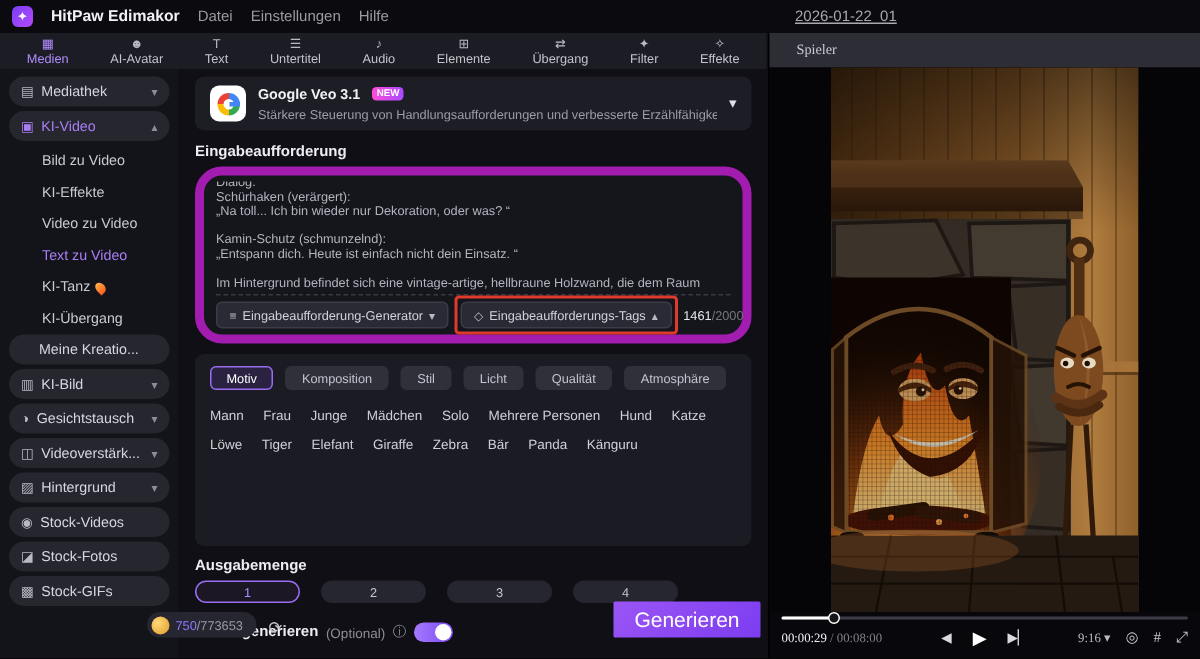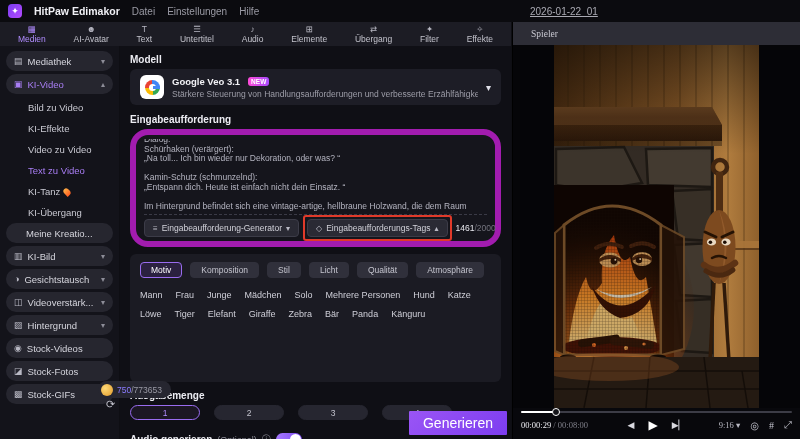--- a/index.html
+++ b/index.html
@@ -44,21 +44,21 @@
   .dim { color:#8d8d98; font-weight:normal; }
 
   .model-card { background:#1d1d26; border-radius:6px; height:36px; display:flex; align-items:center;
                 gap:8px; padding:0 10px; cursor:pointer; }
   .g-badge { width:24px; height:24px; background:#fff; border-radius:6px; display:flex; align-items:center; justify-content:center; flex:0 0 auto; }
   .g-logo { position:relative; width:15px; height:15px; border-radius:50%;
             background:conic-gradient(#4285f4 0 25%, #34a853 25% 50%, #fbbc05 50% 75%, #ea4335 75% 100%); }
   .g-logo::before { content:""; position:absolute; inset:4px; background:#fff; border-radius:50%; }
   .g-logo::after { content:""; position:absolute; right:0; top:6px; width:7px; height:3px; background:#4285f4; }
   .model-info { flex:1; min-width:0; }
-  .model-name-row { display:flex; align-items:center; gap:8px; }
+  .model-name-row { display:flex; align-items:flex-start; gap:8px; }
   .model-name { color:#f2f2f6; font-weight:bold; font-size:9.5px; }
   .new-badge { background:linear-gradient(90deg,#ff4bd8,#a84bff); color:#fff; font-size:6.5px; font-weight:bold;
                border-radius:3px; padding:1px 3px; }
   .model-desc { color:#9d9da8; font-size:8.5px; margin-top:2px; white-space:nowrap; overflow:hidden; }
   .model-chev { color:#e0e0e8; font-size:10px; }
 
   .prompt-box { border:6px solid #a21caf; border-radius:18px; background:#15151c; padding:4px 8px 4px 8px; }
   .prompt-text { height:72px; overflow:hidden; font-size:8.5px; line-height:9.6px; color:#b4b4c0; }
   .prompt-text .pline { min-height:9.6px; }
   .prompt-text .clip-first { margin-top:-4px; }
@@ -85,21 +85,21 @@
              color:#c4c4ce; font-size:8.5px; display:flex; align-items:center; justify-content:center; cursor:pointer; }
   .qty-btn.active { background:#1c1724; border-color:#9a6cf0; color:#b08cff; }
 
   .audio-row { display:flex; align-items:center; gap:5px; margin-top:13px; font-size:10px; }
   .audio-label { color:#ececf2; font-weight:bold; }
   .info-ic { color:#8d8d98; font-size:9px; cursor:pointer; }
   .toggle { width:26px; height:13px; border-radius:7px; background:linear-gradient(90deg,#a679ff,#7d4bf0);
             position:relative; cursor:pointer; }
   .toggle .knob { position:absolute; right:1px; top:1px; width:11px; height:11px; background:#fff; border-radius:50%; }
 
-  .left-footer { position:absolute; left:98px; bottom:4px; width:409px; display:flex; align-items:flex-start;flex-direction:column; }
+  .left-footer { position:absolute; left:98px; bottom:14px; width:409px; display:flex; align-items:flex-end; }
   .credits-pill { background:#262630; border-radius:9px; height:17px; display:flex; align-items:center;
                   gap:4px; padding:0 9px 0 3px; font-size:8.5px; cursor:pointer; }
   .coin { width:12px; height:12px; border-radius:50%; background:radial-gradient(circle at 35% 35%, #ffd977, #e09a2a); }
   .credits-used { color:#8b7bff; }
   .credits-total { color:#9a9aa5; }
   .refresh-ic { margin-left:8px; color:#c4c4ce; font-size:11px; cursor:pointer; }
   .generate-btn { margin-left:auto; background:linear-gradient(135deg,#9a55f5,#7d3df0); color:#fff; font-size:14px;
                   border:none; border-radius:1px; padding:4px 14px; cursor:pointer; }
 
   
@@ -239,21 +239,20 @@
       <span>Stock-Fotos</span>
     </div>
     <div class="side-pill">
       <span class="sic">▩</span>
       <span>Stock-GIFs</span>
     </div>
   </div>
 
   <div class="panel">
 
-    <div class="sec-label">Modell</div>
     <div class="model-card">
       <div class="g-badge">
           <div class="g-logo"></div>
         </div>
       <div class="model-info">
         <div class="model-name-row">
           <span class="model-name">Google Veo 3.1</span>
           <span class="new-badge">NEW</span>
         </div>
         <div class="model-desc">Stärkere Steuerung von Handlungsaufforderungen und verbesserte Erzählfähigkeiten.</div>

